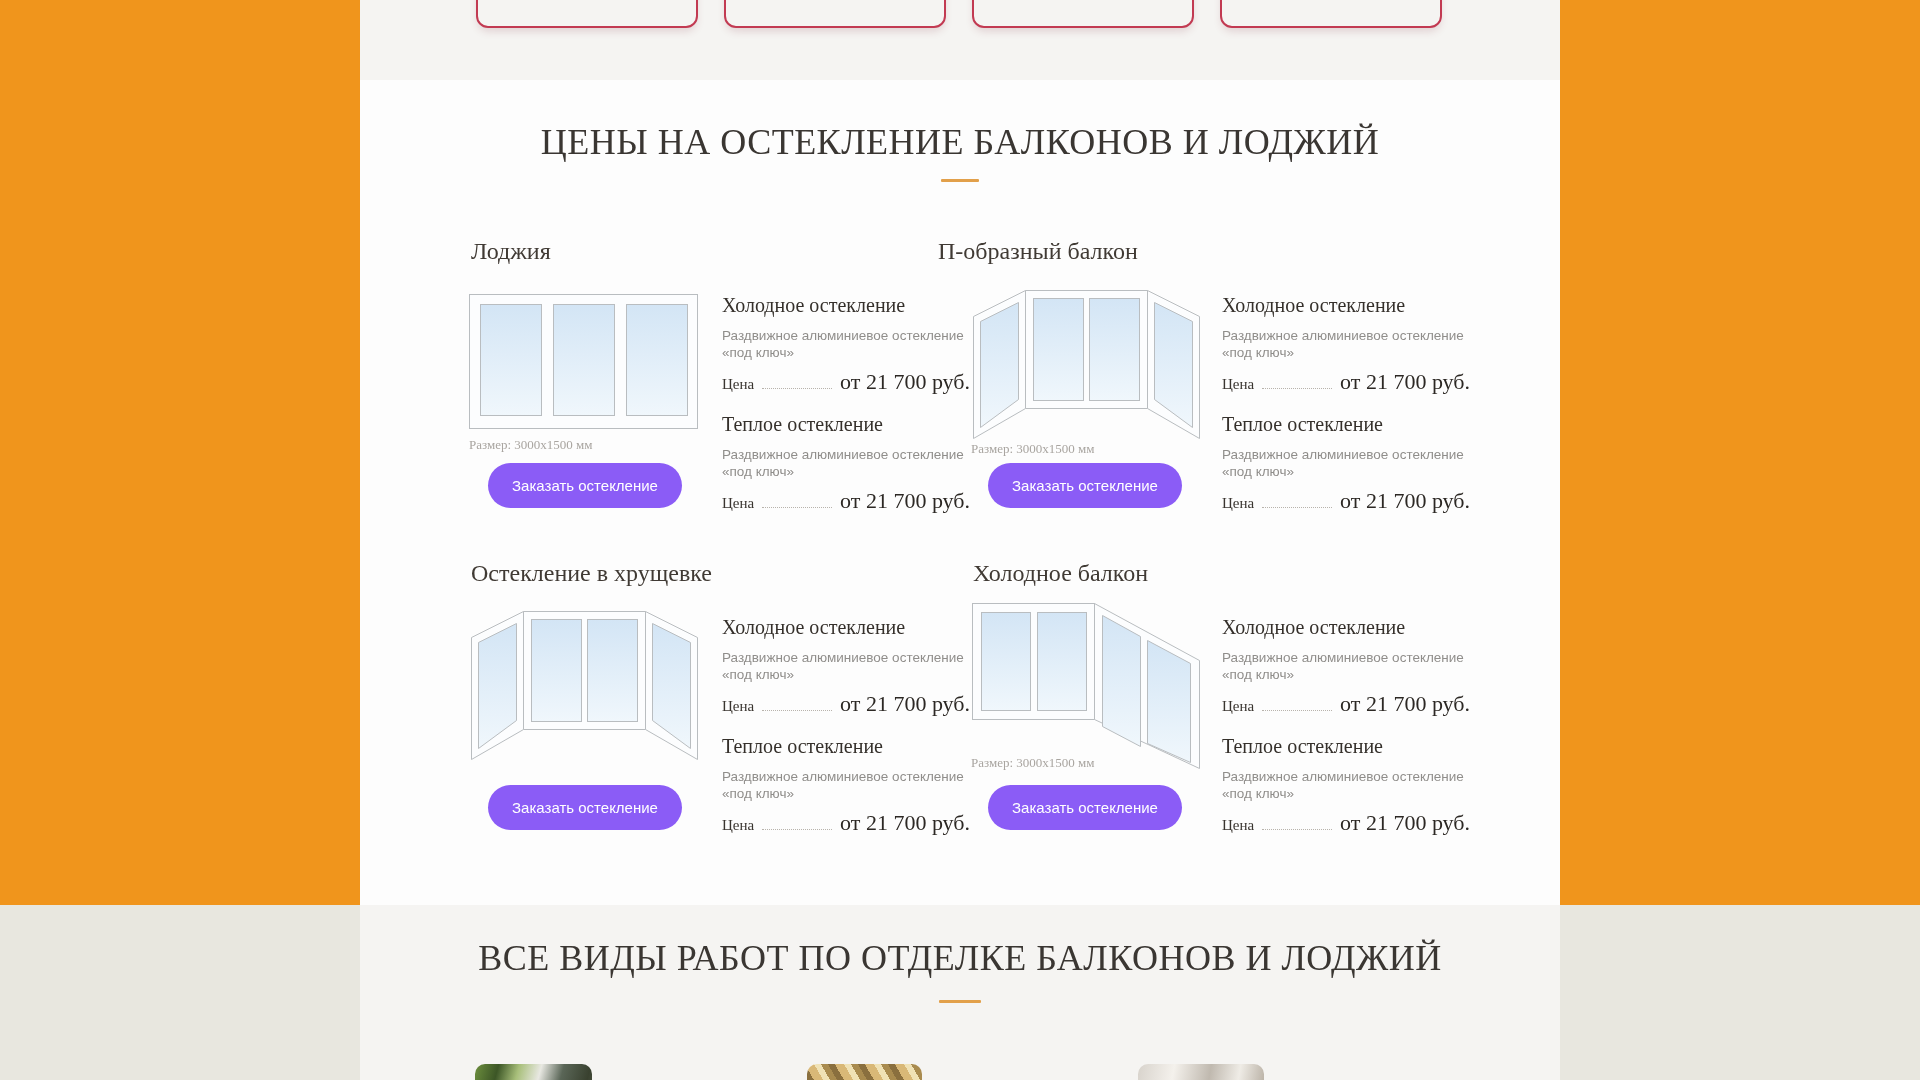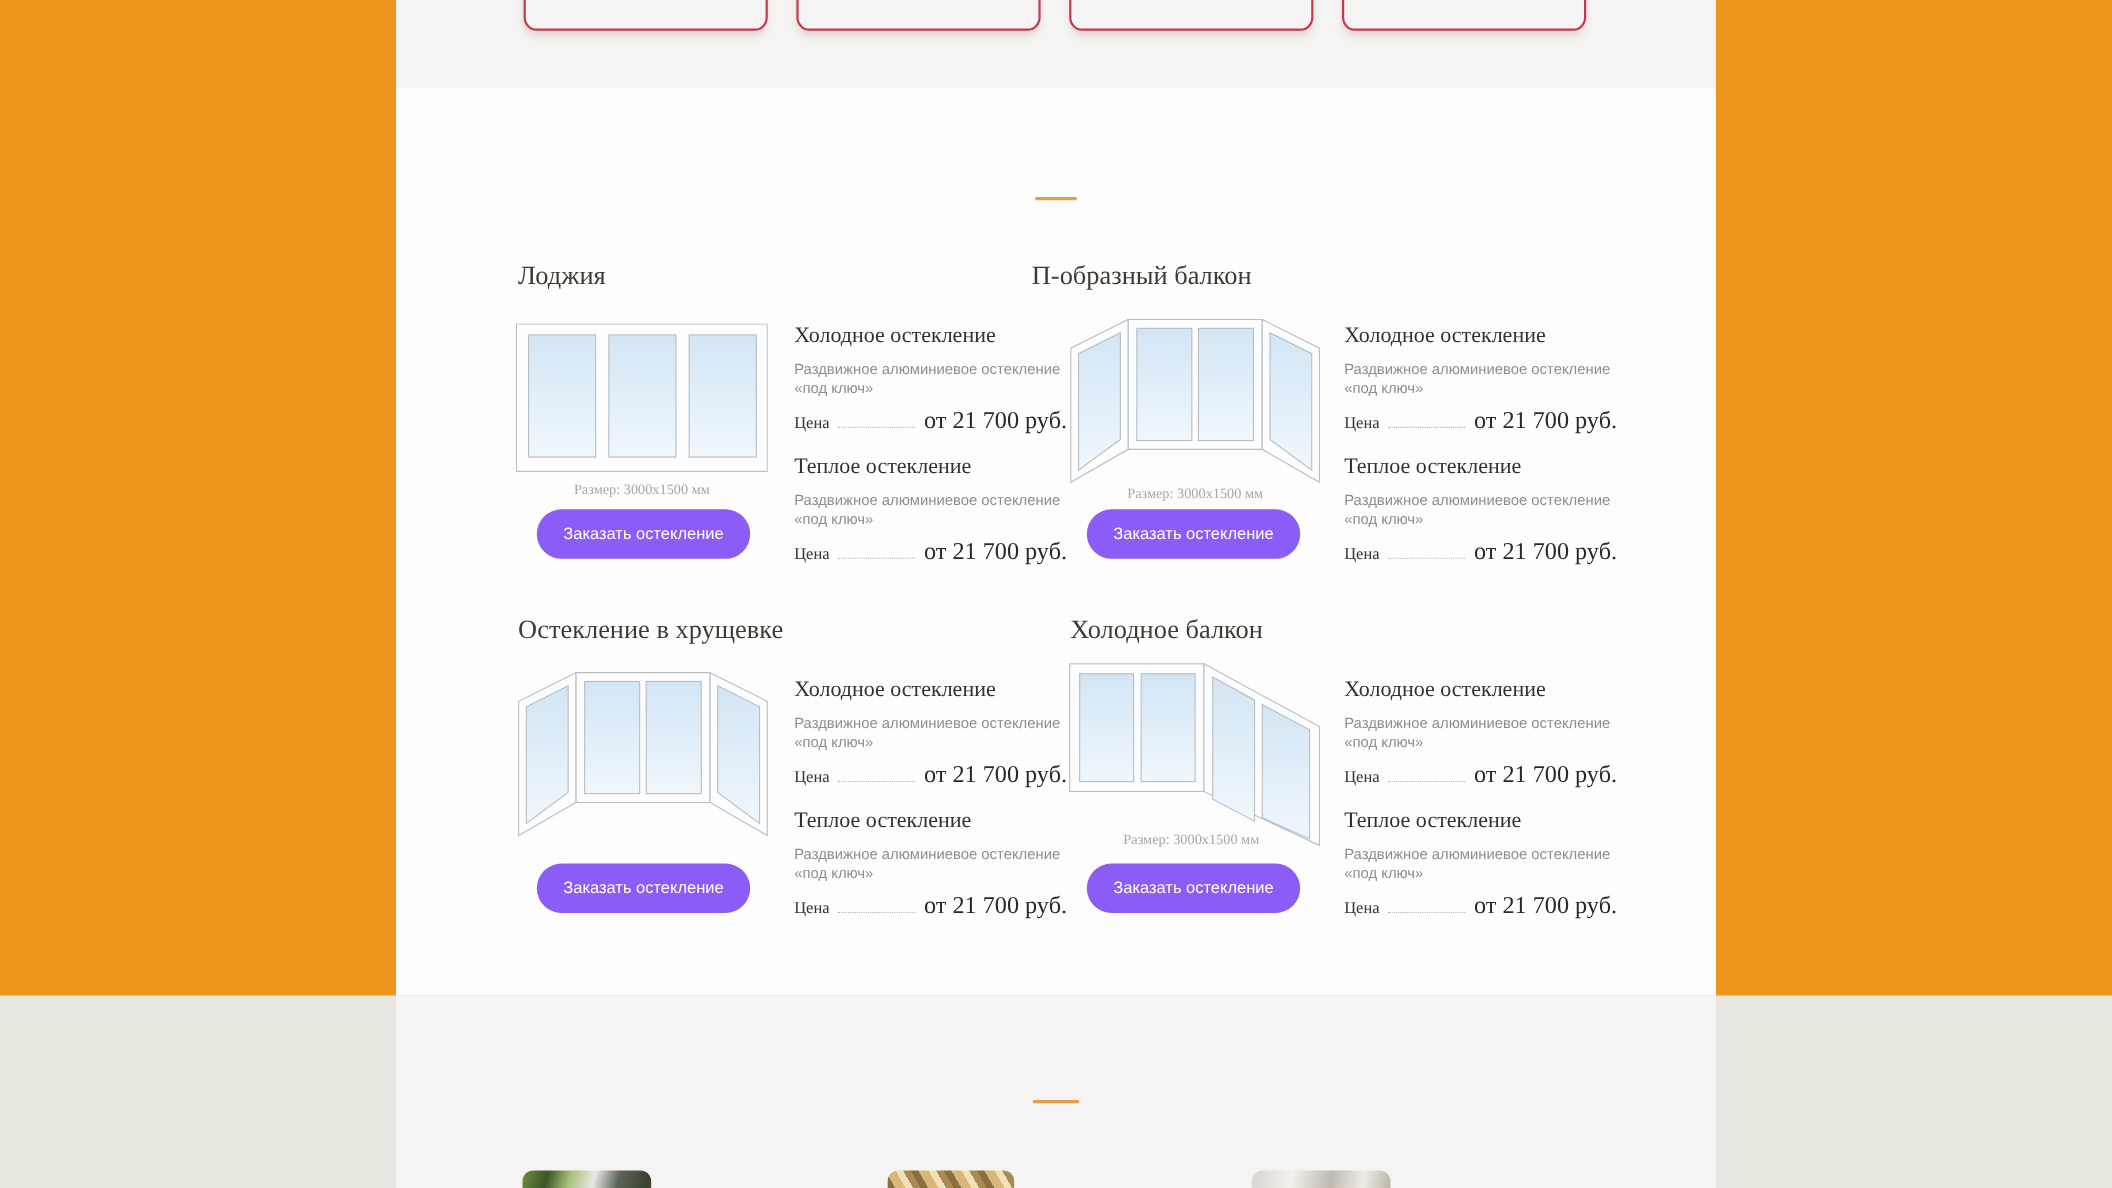--- a/index.html
+++ b/index.html
@@ -7,21 +7,21 @@
   .band-bottom{position:absolute;left:0;top:905px;width:1920px;height:175px;background:#e8e7df;}
   .col-top{position:absolute;left:360px;top:0;width:1200px;height:80px;background:#f5f4f2;}
   .col-white{position:absolute;left:360px;top:80px;width:1200px;height:825px;background:#fdfdfd;}
   .col-bottom{position:absolute;left:360px;top:905px;width:1200px;height:175px;background:#f5f4f2;}
   .top-btn{position:absolute;top:-26px;width:218px;height:50px;border:2px solid #c23a52;border-radius:12px;
            background:#f5f4f2;box-shadow:0 5px 8px -2px rgba(130,40,55,.18);cursor:pointer;}
   .section-title{position:absolute;left:360px;width:1200px;text-align:center;font-size:36px;color:#3a3632;letter-spacing:.5px;line-height:44px;}
   .divider{position:absolute;height:3px;background:#e2a04a;border-radius:1px;}
   .card-title{position:absolute;font-size:24px;color:#403a34;line-height:30px;}
   .win{position:absolute;}
-  .caption{position:absolute;text-align:center;font-size:13px;color:#a9a5a0;}
+  .caption{position:absolute;text-align:left;font-size:13px;color:#a9a5a0;}
   .pill-btn{position:absolute;width:194px;height:45px;border-radius:23px;background:#8b5cf6;border:none;cursor:pointer;
             color:#fff;font-family:"Liberation Sans",sans-serif;font-size:15px;display:flex;align-items:center;justify-content:center;}
   .offers{position:absolute;width:248px;}
   .offer-h{font-size:20px;font-weight:normal;color:#35302b;line-height:26px;}
   .offer-h.second{margin-top:16px;}
   .offer-d{margin-top:9px;font-family:"Liberation Sans",sans-serif;font-size:13.5px;line-height:17px;color:#908e8b;}
   .price-row{display:flex;align-items:baseline;margin-top:8px;}
   .price-label{font-size:15px;color:#3a3530;}
   .price-leader{width:72px;border-bottom:1px dotted #b8b3ac;margin:0 8px;}
   .price-val{font-size:22px;font-weight:normal;color:#2c2824;white-space:nowrap;}
@@ -38,20 +38,21 @@
   <div class="band-bottom"></div>
   <div class="col-top"></div>
   <div class="col-white"></div>
   <div class="col-bottom"></div>
 
   <div class="top-btn" style="left:476px;"></div>
   <div class="top-btn" style="left:724px;"></div>
   <div class="top-btn" style="left:972px;"></div>
   <div class="top-btn" style="left:1220px;"></div>
 
+  <h2 class="section-title" style="top:120px;margin:0;font-weight:normal;">ЦЕНЫ НА ОСТЕКЛЕНИЕ БАЛКОНОВ И ЛОДЖИЙ</h2>
   <div class="divider" style="left:941px;top:179px;width:38px;"></div>
 
   <div class="card-title" style="left:471px;top:236px;text-align:center;">Лоджия</div>
   <svg class="win" style="left:469px;top:294px;" width="229" height="135" viewBox="0 0 229 135">
     <defs>
         <linearGradient id="wg1" x1="0" y1="0" x2="0" y2="1">
           <stop offset="0" stop-color="#d3e5f5"></stop>
           <stop offset="1" stop-color="#f0f7fc"></stop>
         </linearGradient>
       </defs>
@@ -175,19 +176,20 @@
     </div>
     <div class="offer-h second">Теплое остекление</div>
     <div class="offer-d">Раздвижное алюминиевое остекление «под ключ»</div>
     <div class="price-row">
       <span class="price-label">Цена</span>
       <span class="price-leader"></span>
       <span class="price-val">от 21 700 руб.</span>
     </div>
   </div>
 
+  <h2 class="section-title" style="top:936px;margin:0;font-weight:normal;">ВСЕ ВИДЫ РАБОТ ПО ОТДЕЛКЕ БАЛКОНОВ И ЛОДЖИЙ</h2>
   <div class="divider" style="left:939px;top:1000px;width:42px;"></div>
 
   <div class="photo p1"></div>
   <div class="photo p2"></div>
   <div class="photo p3"></div>
 
 </div>
 
 </body></html>

